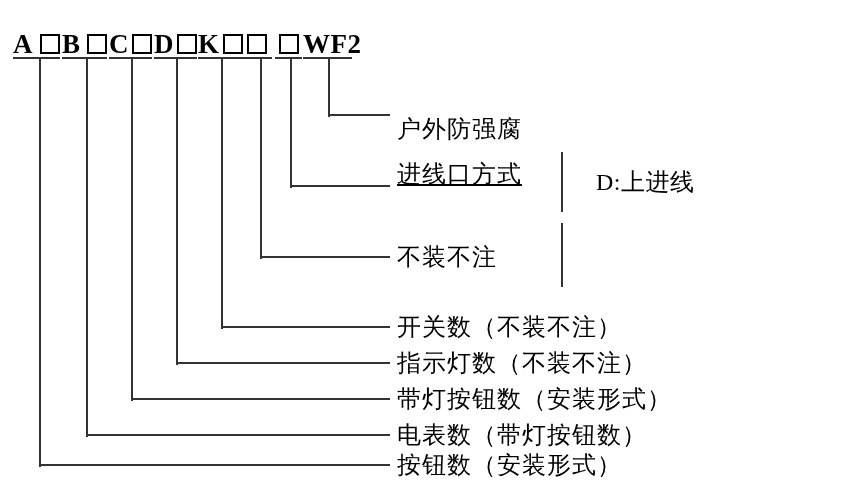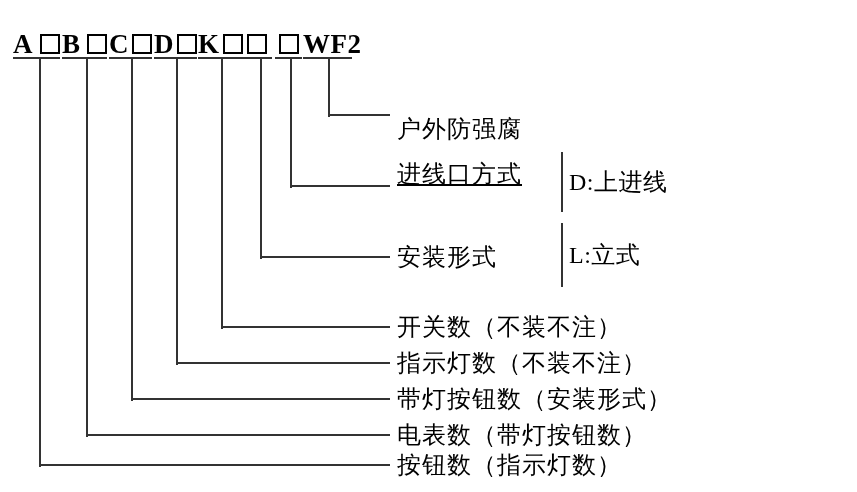--- a/index.html
+++ b/index.html
@@ -58,21 +58,21 @@
     position: absolute;
     left: 397px;
     font-size: 24px;
     line-height: 28px;
     white-space: nowrap;
     letter-spacing: 1px;
   }
   
   .options-block {
     position: absolute;
-    left: 561px;
+    left: 588px;
     display: flex;
     flex-direction: column;
     justify-content: center;
     padding-left: 8px;
     box-sizing: border-box;
   }
   .options-divider {
     position: absolute;
     left: 561px;
     width: 1.5px;
@@ -132,29 +132,28 @@
       <div class="vline" style="left: 221px; top: 59px; height: 269.5px;"></div>
       <div class="hline" style="left: 221px; top: 326px; width: 169px;"></div>
       <div class="vline" style="left: 260px; top: 59px; height: 199.5px;"></div>
       <div class="hline" style="left: 260px; top: 256px; width: 130px;"></div>
       <div class="vline" style="left: 290px; top: 59px; height: 128.5px;"></div>
       <div class="hline" style="left: 290px; top: 185px; width: 100px;"></div>
       <div class="vline" style="left: 328px; top: 59px; height: 57.5px;"></div>
       <div class="hline" style="left: 328px; top: 114px; width: 62px;"></div>
     </div>
   <div id="labels">
-      <div class="branch-label" style="top: 451px;">按钮数（指示灯数）</div>
+      <div class="branch-label" style="top: 451px;">按钮数（安装形式）</div>
       <div class="branch-label" style="top: 421px;">电表数（带灯按钮数）</div>
       <div class="branch-label" style="top: 385px;">带灯按钮数（安装形式）</div>
       <div class="branch-label" style="top: 349px; font-family: Liberation Serif, serif;">指示灯数（不装不注）</div>
       <div class="branch-label" style="top: 313px; text-align: center;">开关数（不装不注）</div>
-      <div class="branch-label" style="top: 243px;">安装形式</div>
+      <div class="branch-label" style="top: 243px;">不装不注</div>
       <div class="options-divider" style="top: 223px; height: 64px;"></div>
       <div class="options-block" style="top: 223px; height: 64px;">
-        <div class="option-line">L:立式</div>
       </div>
       <div class="branch-label" style="top: 160px; text-decoration: underline;">进线口方式</div>
       <div class="options-divider" style="top: 152px; height: 60px;"></div>
       <div class="options-block" style="top: 152px; height: 60px;">
         <div class="option-line">D:上进线</div>
       </div>
       <div class="branch-label" style="top: 103px; margin-top: 12px;">户外防强腐</div>
     </div>
 </div>
 

